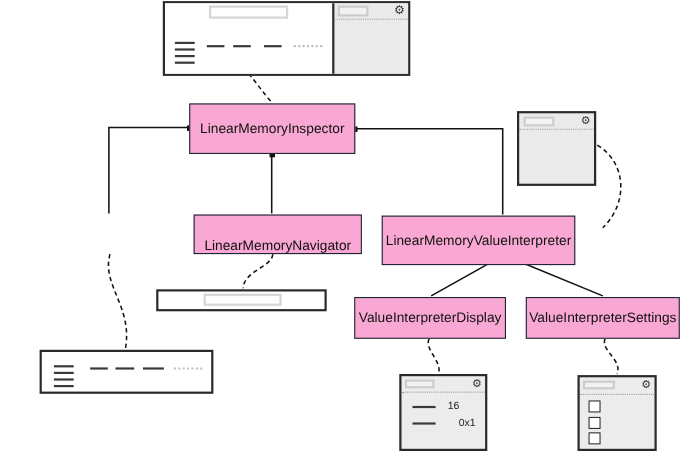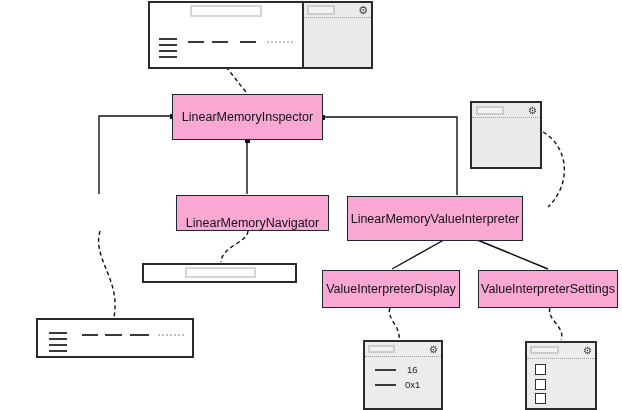--- a/index.html
+++ b/index.html
@@ -121,21 +121,21 @@
     <div class="dotrun" style="left:120px;top:14px;width:26px;"></div>
   </div>
 
   <div class="winframe graywin" style="left:363px;top:340px;width:80px;height:70px;background:#ececec;">
     <div class="inputbox grayinput" style="left:3px;top:3px;width:27px;height:8px;"></div>
     <span class="gear" style="right:3px;top:2px;font-size:10px;">⚙</span>
     <div class="dotsep" style="top:14px;"></div>
     <div class="hline" style="left:10px;top:27px;width:21px;"></div>
     <span class="miniText" style="left:42px;top:22px;">16</span>
     <div class="hline" style="left:10px;top:42px;width:21px;"></div>
-    <span class="miniText" style="left:40px;top:37px;text-align:center;">0x1</span>
+    <span class="miniText" style="left:52px;top:37px;text-align:center;">0x1</span>
   </div>
 
   <div class="winframe graywin" style="left:525px;top:341px;width:72px;height:69px;background:#ececec;">
     <div class="inputbox grayinput" style="left:3px;top:3px;width:29px;height:8px;"></div>
     <span class="gear" style="right:3px;top:2px;font-size:10px;">⚙</span>
     <div class="dotsep" style="top:15px;"></div>
     <div class="checkbox" style="left:8px;top:21px;"></div>
     <div class="checkbox" style="left:8px;top:36px;"></div>
     <div class="checkbox" style="left:8px;top:50px;"></div>
   </div>

